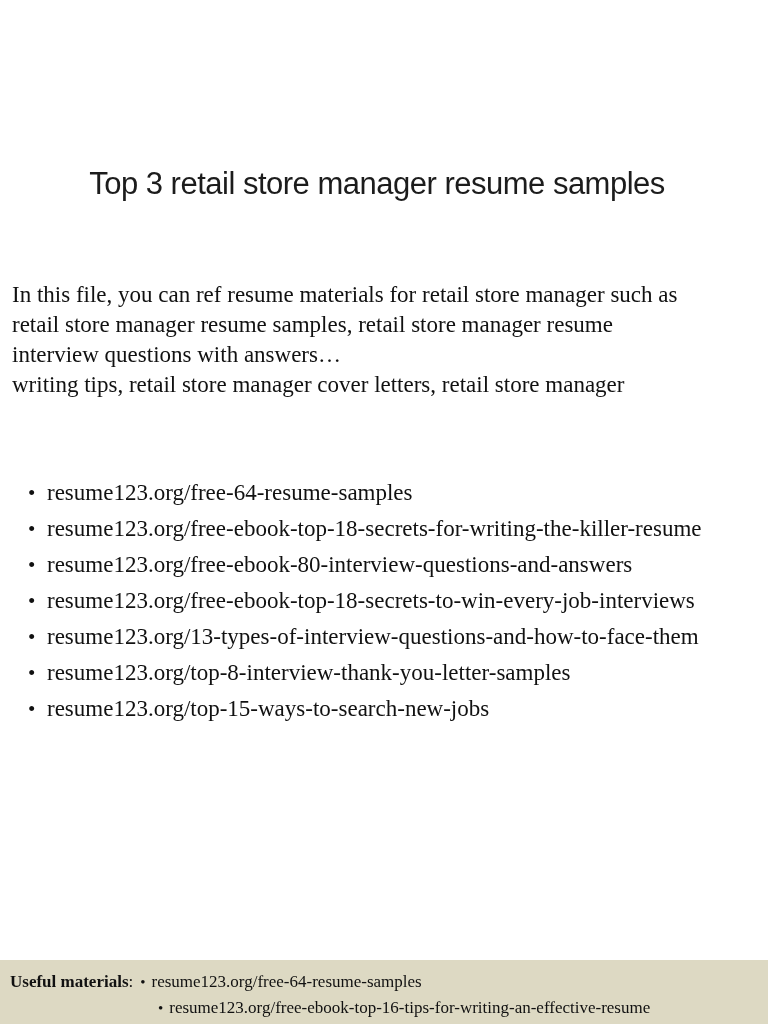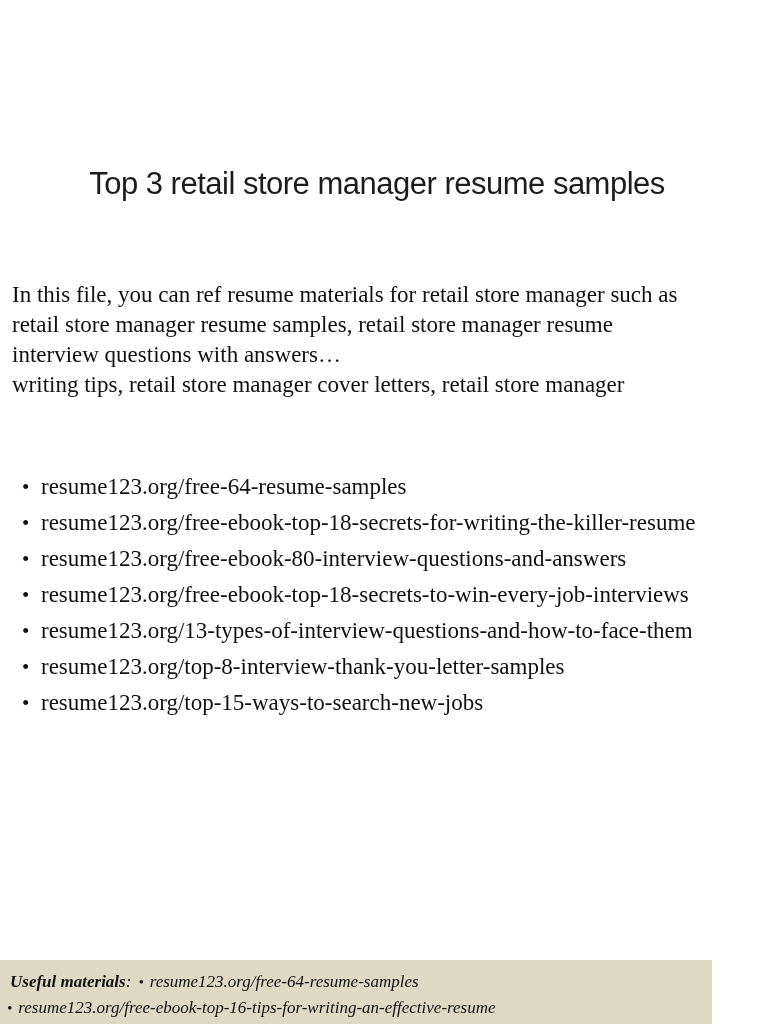--- a/index.html
+++ b/index.html
@@ -45,47 +45,47 @@
     font-weight: 700;
     line-height: 28px;
     white-space: nowrap;
   }
   .bullet-list {
     position: absolute;
     top: 458px;
     left: 11px;
     right: 0;
     list-style: none;
-    margin: 11px;
+    margin: 17px;
     padding: 0;
     font-size: 23px;
     line-height: 35px;
   }
   .bullet-list li { white-space: nowrap; }
   .marker {
     display: inline-block;
     width: 19px;
     font-size: 21px;
   }
   .footer {
     position: absolute;
     left: 0;
     bottom: 0;
-    width: 712px;
+    width: 768px;
     height: 64px;
     background: var(--footer-bg, #ddd9c3);
     font-size: 17px;
-    font-style: italic;
   }
   .footer-row1 {
     padding: 9px 0 0 10px;
     line-height: 25px;
     white-space: nowrap;
   }
   .footer-row2 {
+    padding-left: 151px;
     line-height: 25px;
     white-space: nowrap;
   }
   .footer-label { font-weight: 700; }
   .footer .marker {
     width: auto;
     font-size: 15px;
     padding: 0 6px 0 7px;
   }
 </style>

